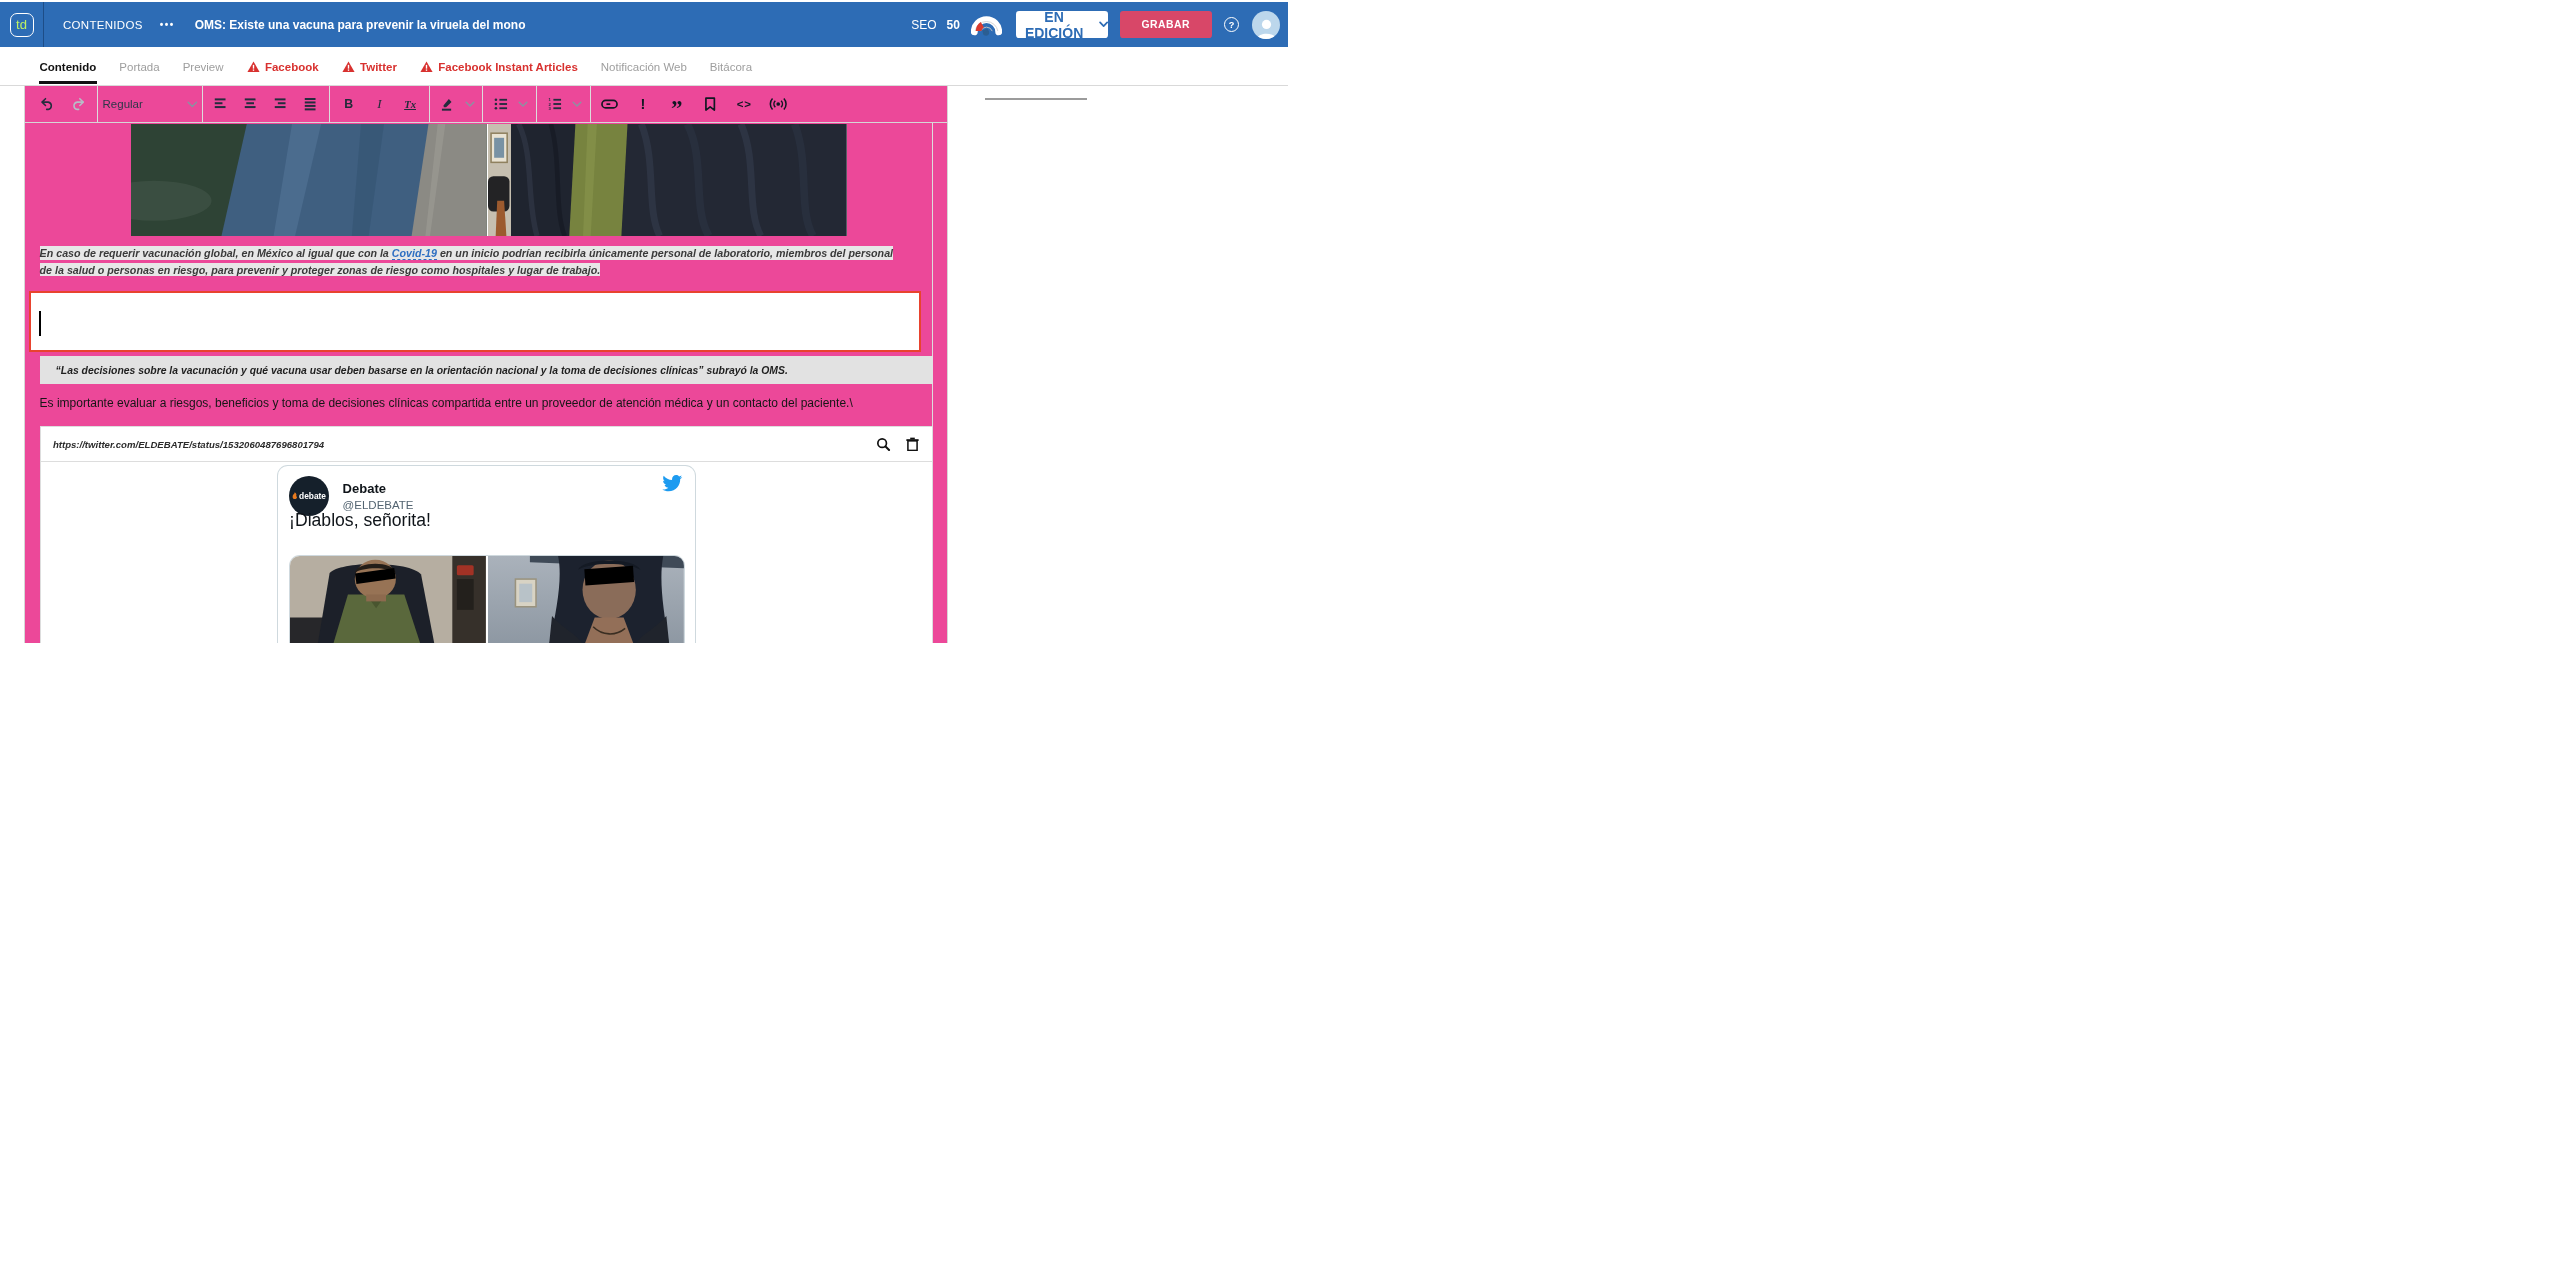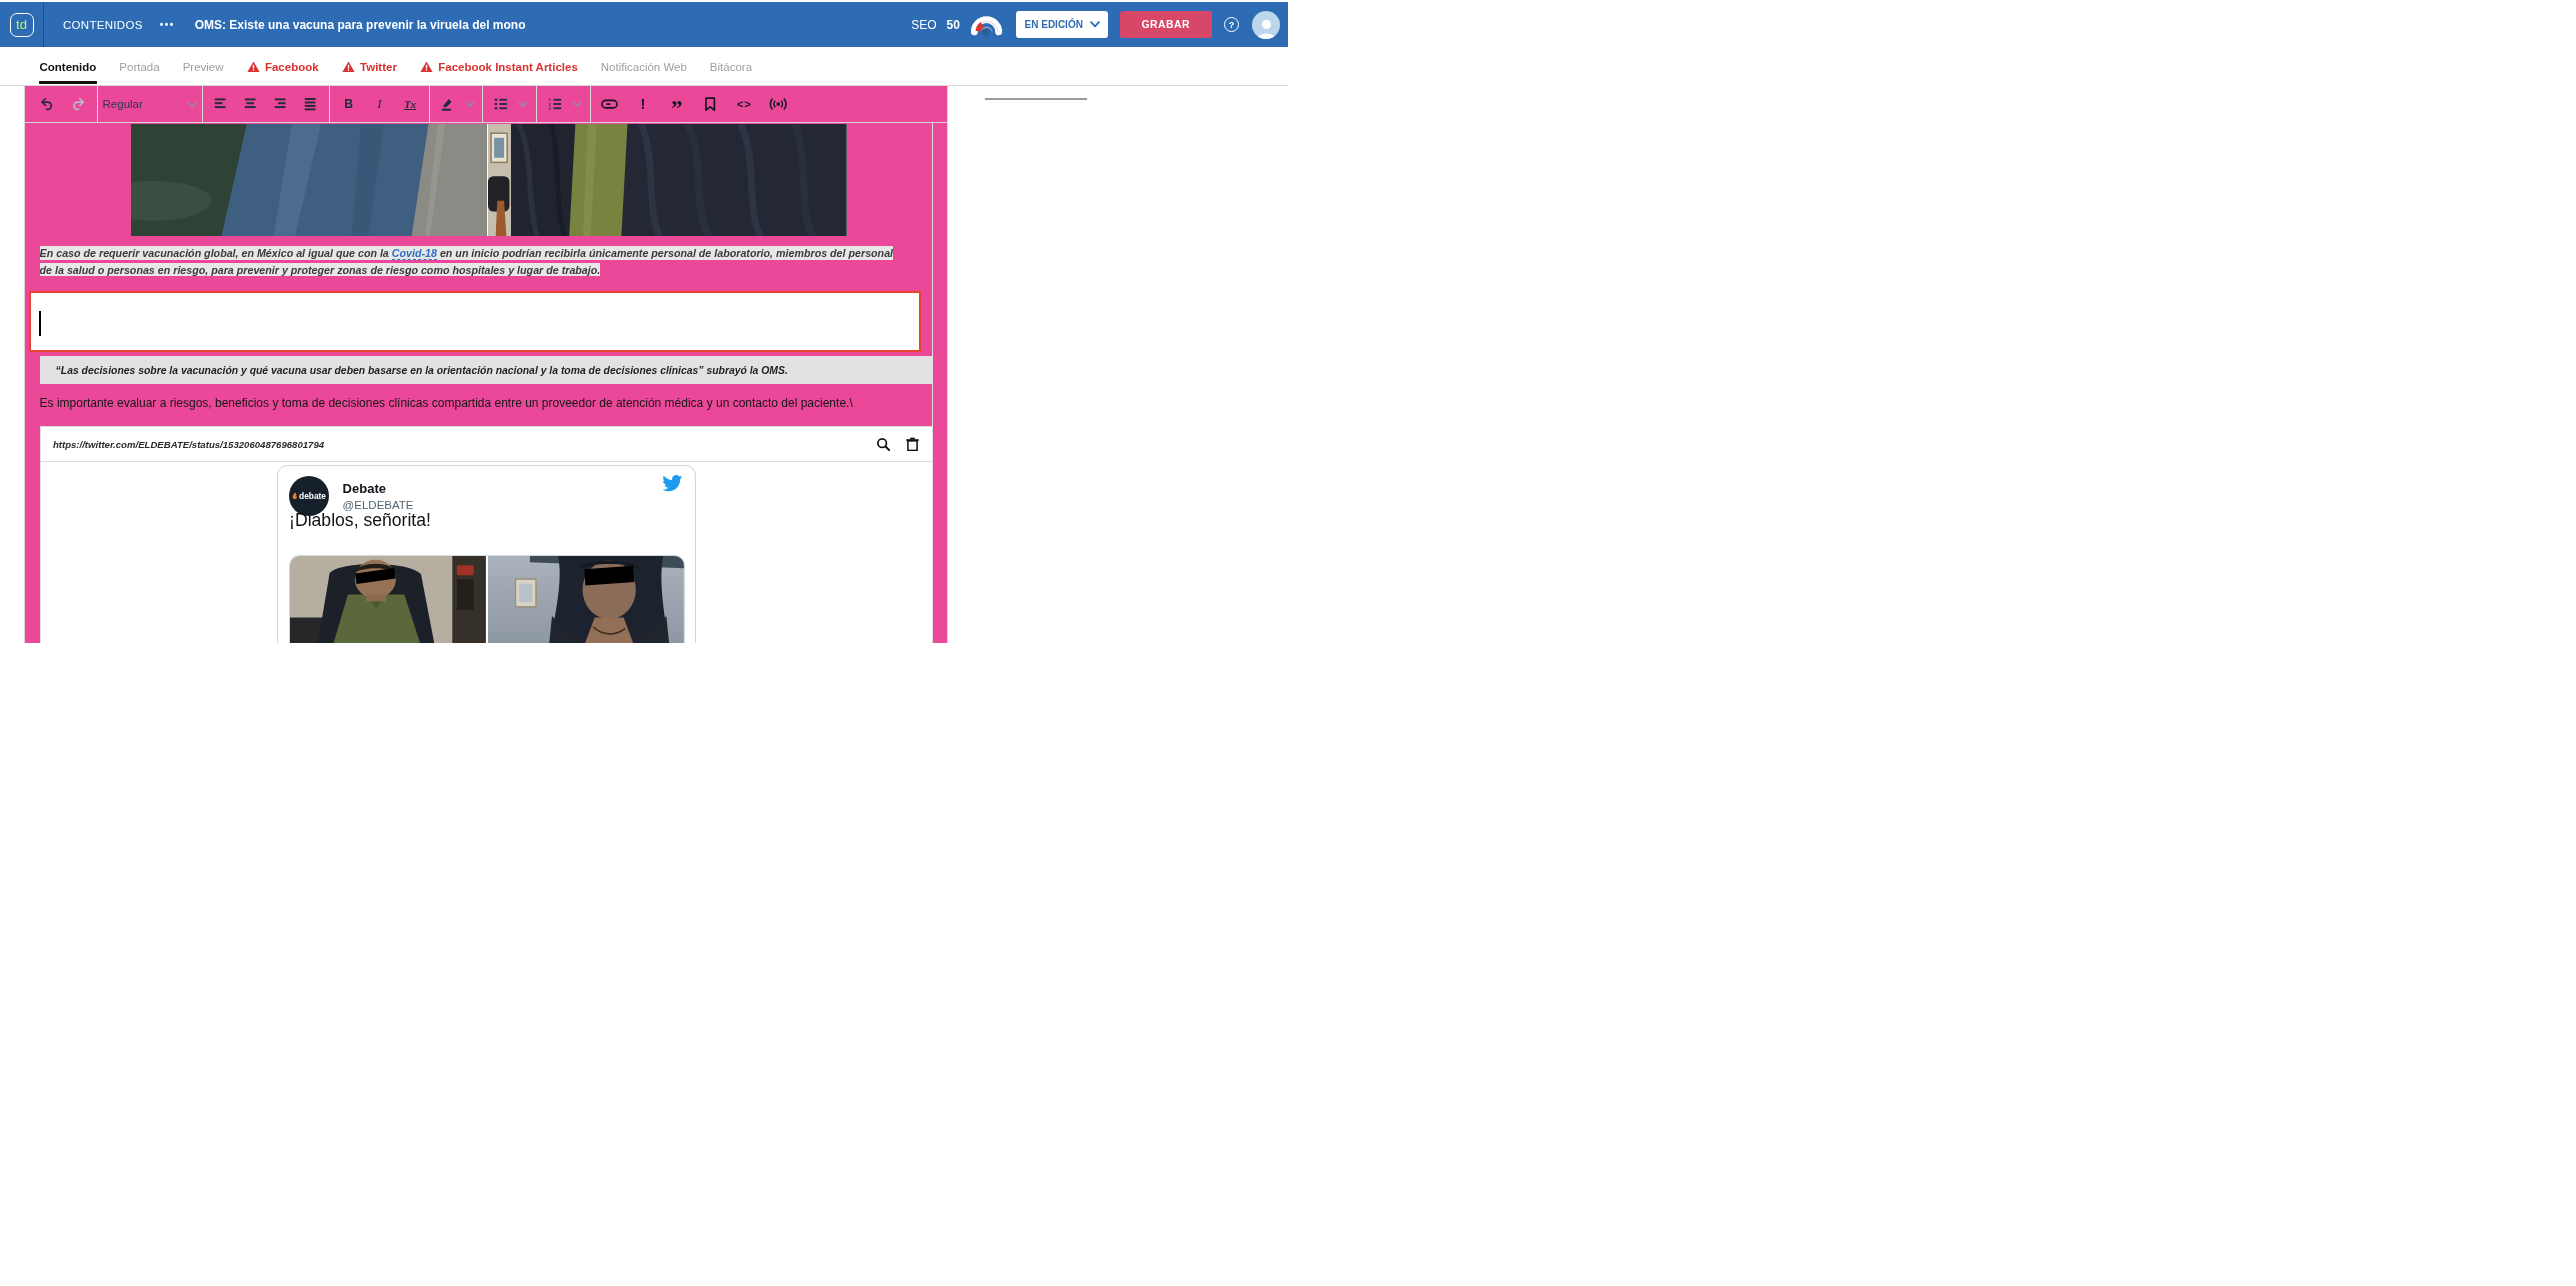--- a/index.html
+++ b/index.html
@@ -27,21 +27,21 @@
   }
   .nav-label { margin-left:19px; font-size:11.5px; font-weight:400; letter-spacing:0.3px; }
   .more-dots { margin-left:17px; font-size:10px; font-weight:700; letter-spacing:1.5px; cursor:pointer; }
   .doc-title { margin-left:20px; font-size:12px; font-weight:700; }
   .header-right { margin-left:auto; display:flex; align-items:center; padding-right:7.7px; }
   .seo-wrap { display:flex; align-items:baseline; gap:10px; font-size:12px;margin-left:24px; }
   .seo-score { font-weight:700; }
   .gauge { margin-left:10.7px; }
   .btn-status {
     margin-left:14.6px; width:92px; height:27px; background:#fff; color:#2d6cb5;
-    border:none; border-radius:3.1px; font-weight:700; font-size:10px;
+    border:none; border-radius:3.1px; font-weight:700; font-size:14px;
     font-family:"Liberation Sans",sans-serif;
     display:flex; align-items:center; justify-content:center; gap:7px; cursor:pointer;
   }
   .btn-save {
     margin-left:11.5px; width:92px; height:27px; background:#d84768; color:#fff;
     border:none; border-radius:3.1px; font-weight:700; font-size:10.4px; letter-spacing:0.5px;
     font-family:"Liberation Sans",sans-serif; cursor:pointer;
   }
   .help-circle {
     margin-left:12.3px; width:15.3px; height:15.3px; border:1.2px solid #fff; border-radius:50%;
@@ -417,21 +417,21 @@
       <path d="M82 0 C96 50 86 110 100 146" stroke="#161a24" stroke-width="6" fill="none" opacity="0.8"></path>
       <polygon points="114,0 182,0 174,146 106,146" fill="#77833f"></polygon>
       <polygon points="130,0 142,0 134,146 124,146" fill="#85914a" opacity="0.8"></polygon>
       <path d="M200 0 C220 50 206 110 224 146" stroke="#323a4c" stroke-width="9" fill="none" opacity="0.65"></path>
       <path d="M260 0 C284 46 266 108 288 146" stroke="#2c3445" stroke-width="10" fill="none" opacity="0.6"></path>
       <path d="M330 0 C352 50 336 110 356 146" stroke="#343c4e" stroke-width="9" fill="none" opacity="0.6"></path>
       <path d="M400 0 C420 52 404 112 424 146" stroke="#2c3445" stroke-width="10" fill="none" opacity="0.6"></path>
     </svg>
   </div>
 
-  <p class="para1"><span class="hl"><span>En caso de requerir vacunación global, en México al igual que con la </span><a>Covid-18</a><span> en un inicio podrían recibirla únicamente personal de laboratorio, miembros del personal de la salud o personas en riesgo, para prevenir y proteger zonas de riesgo como hospitales y lugar de trabajo.</span></span></p>
+  <p class="para1"><span class="hl"><span>En caso de requerir vacunación global, en México al igual que con la </span><a>Covid-19</a><span> en un inicio podrían recibirla únicamente personal de laboratorio, miembros del personal de la salud o personas en riesgo, para prevenir y proteger zonas de riesgo como hospitales y lugar de trabajo.</span></span></p>
 
   <div class="redbox">
     <div class="caret"></div>
   </div>
 
   <div class="quoteblock">
     <span>“Las decisiones sobre la vacunación y qué vacuna usar deben basarse en la orientación nacional y la toma de decisiones clínicas” subrayó la OMS.</span>
   </div>
 
   <p class="para2">Es importante evaluar a riesgos, beneficios y toma de decisiones clínicas compartida entre un proveedor de atención médica y un contacto del paciente.\</p>

